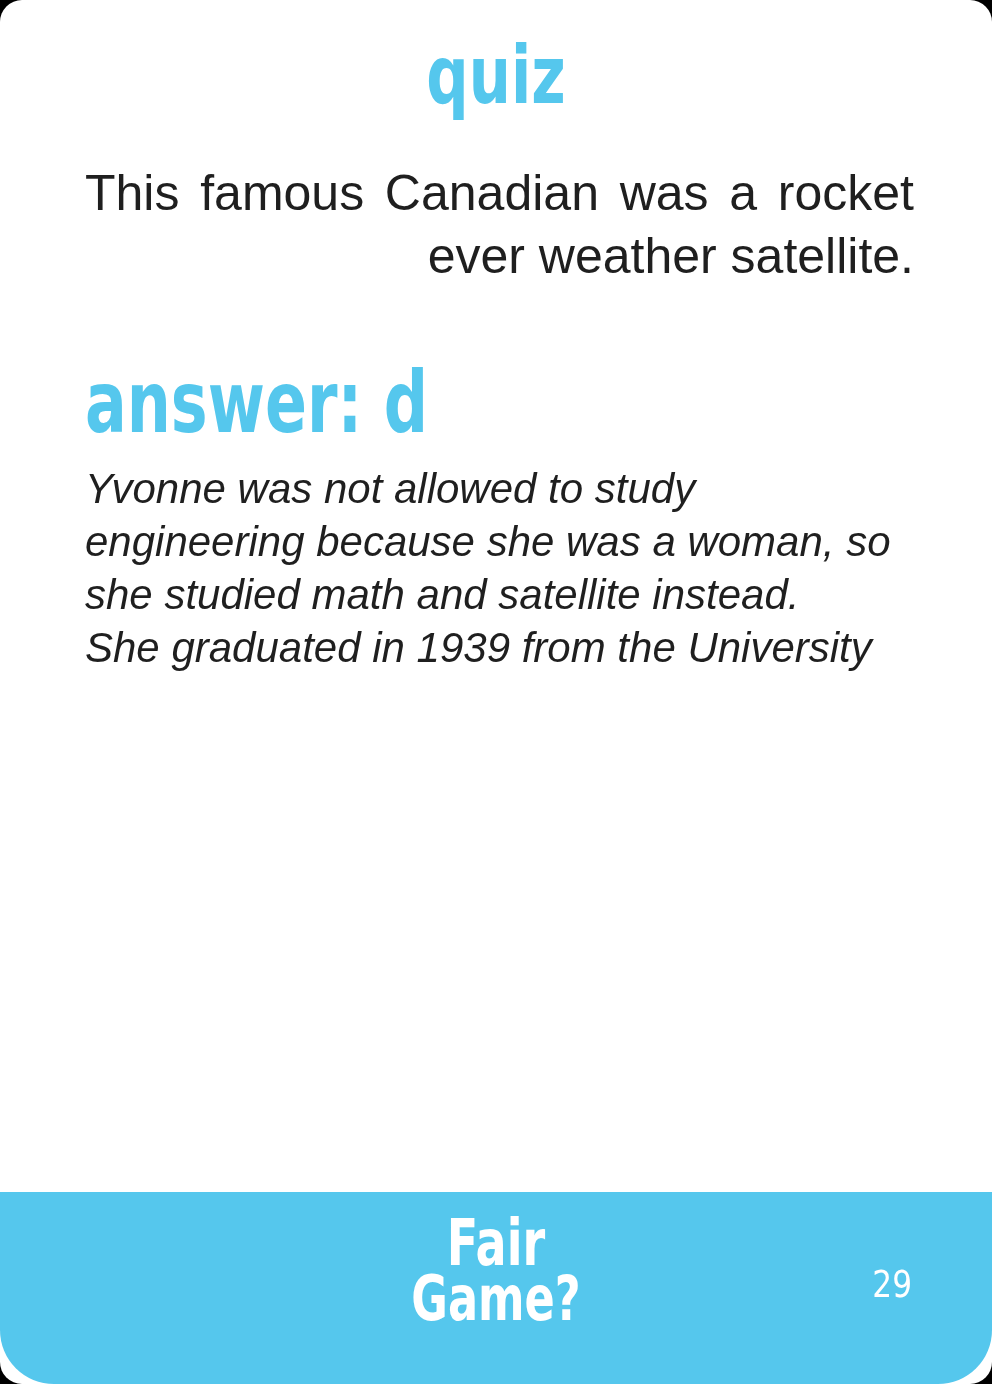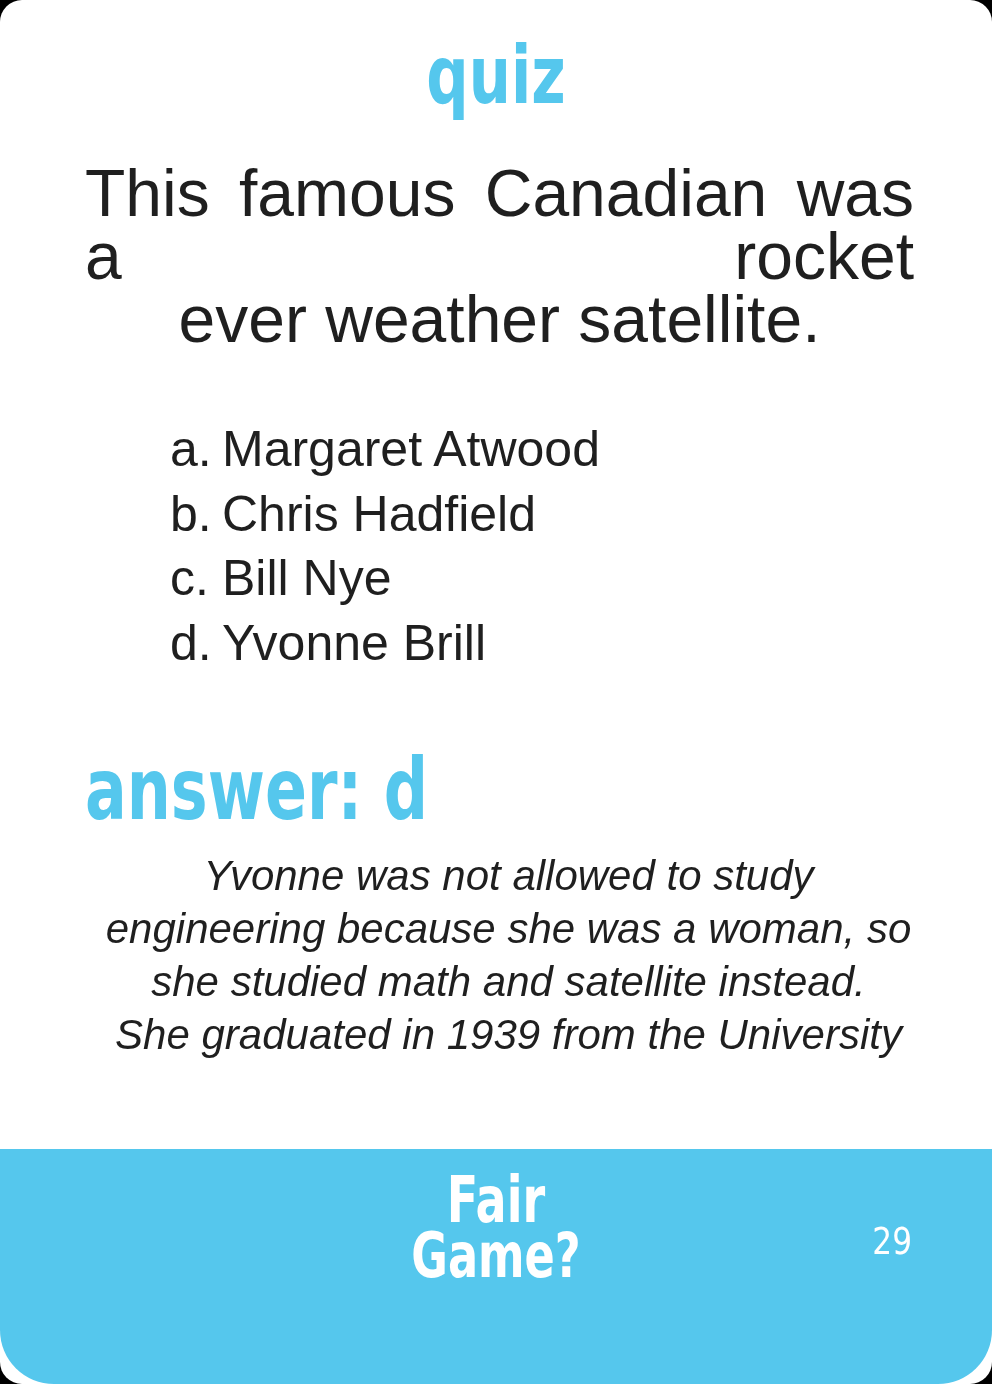--- a/index.html
+++ b/index.html
@@ -24,30 +24,30 @@
     text-align: center;
     font-family: "DejaVu Sans", sans-serif;
     font-weight: bold;
     font-size: 80px;
     line-height: 84px;
     color: #55C7ED;
     transform: scaleX(0.74);
   }
   .question {
     margin: 44px 78px 0 85px;
-    font-size: 66px;
+    font-size: 50px;
     line-height: 63px;
     letter-spacing: 0px;
   }
   .question .jline {
     text-align: justify;
     text-align-last: justify;
   }
   .question .lline {
-    text-align: center;
+    text-align: right;
   }
   .options {
     margin: 66px 0 0 170px;
     font-size: 50px;
     line-height: 64.5px;
   }
   .option-marker {
     display: inline-block;
     min-width: 52px;
   }
@@ -61,28 +61,27 @@
     transform: scaleX(0.72);
     transform-origin: left center;
     white-space: nowrap;
   }
   .explanation {
     margin: 14px 60px 0 85px;
     font-size: 42px;
     line-height: 53px;
     font-style: italic;
     white-space: nowrap;
-    text-align: center;
   }
   .footer {
     position: absolute;
     left: 0;
     right: 0;
     bottom: 0;
-    height: 235px;
+    height: 192px;
     background: #55C7ED;
     border-radius: 0 0 54px 54px;
   }
   .brand-logo {
     position: absolute;
     top: 22px;
     left: 0;
     right: 0;
     text-align: center;
     color: #ffffff;
@@ -114,34 +113,20 @@
 
 <div class="card">
 
   <div class="quiz-title">quiz</div>
 
   <div class="question">
     <div class="jline">This famous Canadian was a rocket</div>
     <div class="lline">ever weather satellite.</div>
   </div>
 
-  <div class="options">
-    <div class="option-row">
-      <span class="option-marker">a.</span><span class="option-label">Margaret Atwood</span>
-    </div>
-    <div class="option-row">
-      <span class="option-marker">b.</span><span class="option-label">Chris Hadfield</span>
-    </div>
-    <div class="option-row">
-      <span class="option-marker">c.</span><span class="option-label">Bill Nye</span>
-    </div>
-    <div class="option-row">
-      <span class="option-marker">d.</span><span class="option-label">Yvonne Brill</span>
-    </div>
-  </div>
 
   <div class="answer-heading">answer: d</div>
 
   <div class="explanation">
     <div>Yvonne was not allowed to study</div>
     <div>engineering because she was a woman, so</div>
     <div>she studied math and satellite instead.</div>
     <div>She graduated in 1939 from the University</div>
   </div>
 

